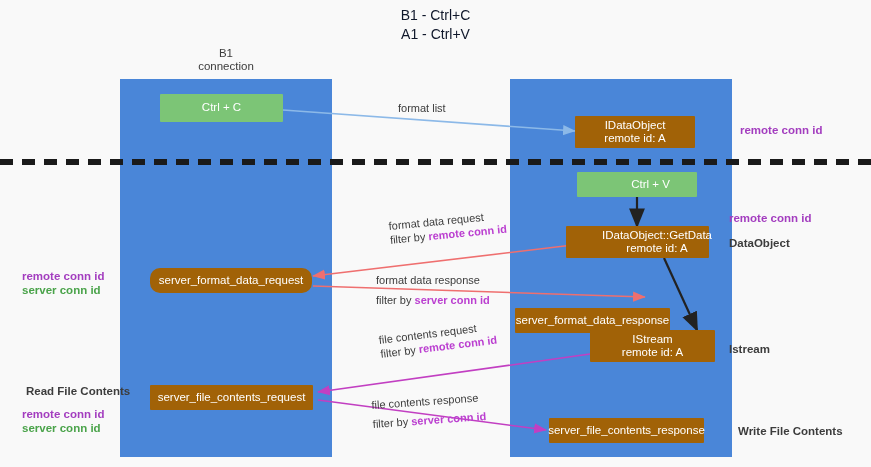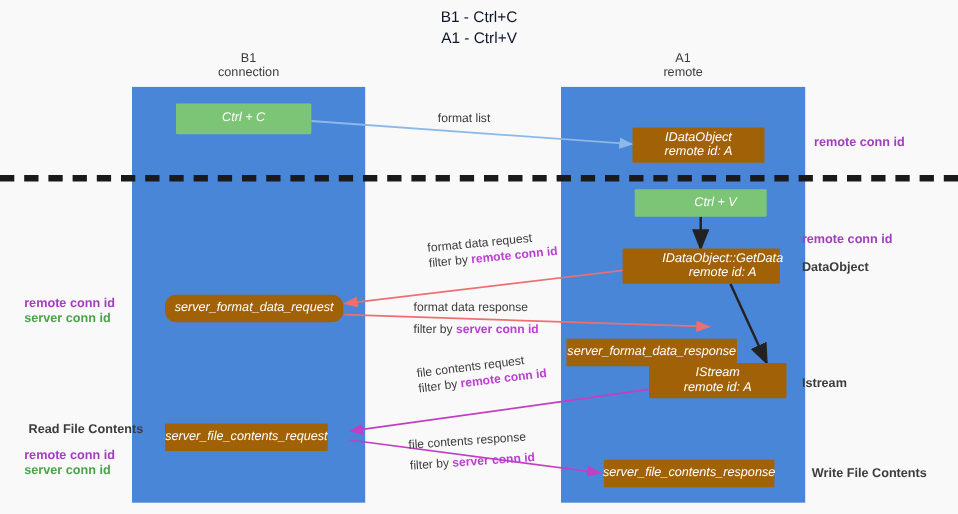--- a/index.html
+++ b/index.html
@@ -13,21 +13,20 @@
   svg#wires{position:absolute;left:0;top:0;width:871px;height:467px;overflow:visible;}
 
   .col{position:absolute;background:#4a86d8;}
   .colhead{position:absolute;text-align:center;color:#3c3c3c;font-size:11.5px;line-height:13px;}
 
   .node{
     position:absolute;box-sizing:border-box;
     display:flex;flex-direction:column;align-items:center;justify-content:center;
     color:#ffffff;font-size:11.5px;line-height:13.5px;text-align:left;
     border-radius:1px;
-    font-style:italic;
   }
   .node.orange{background:#a16207;}
   .node.green{background:#7cc576;}
 
   .sidelabel{position:absolute;font-size:11.5px;line-height:14px;color:#3c3c3c;font-weight:bold;}
   .sidelabel.purple{color:#a33dbf;font-weight:bold;}
   .sidelabel.green{color:#4aa34a;font-weight:bold;}
 
   .wirelabel{position:absolute;font-size:11px;line-height:14px;color:#3c3c3c;white-space:nowrap;}
   .wirelabel .k-purple{color:#bb3fd0;font-weight:bold;}
@@ -41,24 +40,20 @@
 <div id="stage">
 
   <div class="title">
     <div>B1 - Ctrl+C</div>
     <div>A1 - Ctrl+V</div>
   </div>
 
   <div class="colhead" style="left:120px;top:47px;width:212px;">
     <div>B1</div>
     <div>connection</div>
-  </div>
-  <div class="colhead" style="left:510px;top:47px;width:222px;">
-    <div>A1</div>
-    <div>remote</div>
   </div>
 
   <div class="col" style="left:120px;top:79px;width:212px;height:378px;"></div>
   <div class="col" style="left:510px;top:79px;width:222px;height:378px;"></div>
 
   <svg id="wires">
     <defs>
       <marker id="ah-blue" markerWidth="9" markerHeight="9" refX="7.5" refY="3.2" orient="auto">
         <path d="M0,0 L8,3.2 L0,6.4 z" fill="#8cb9e8"></path>
       </marker>
@@ -114,21 +109,21 @@
 
   <div class="node orange" style="left:515px;top:280px;width:155px;height:25px;margin-top:28px;">
     <span>server_format_data_response</span>
   </div>
 
   <div class="node orange" style="left:590px;top:330px;width:125px;height:32px;">
     <span>IStream</span>
     <span>remote id: A</span>
   </div>
 
-  <div class="node orange" style="left:150px;top:385px;width:148px;height:25px;">
+  <div class="node orange" style="left:150px;top:385px;width:163px;height:25px;">
     <span>server_file_contents_request</span>
   </div>
 
   <div class="node orange" style="left:549px;top:418px;width:155px;height:25px;">
     <span>server_file_contents_response</span>
   </div>
 
   <div class="wirelabel" style="left:398px;top:101px;">
     <span>format list</span>
   </div>

